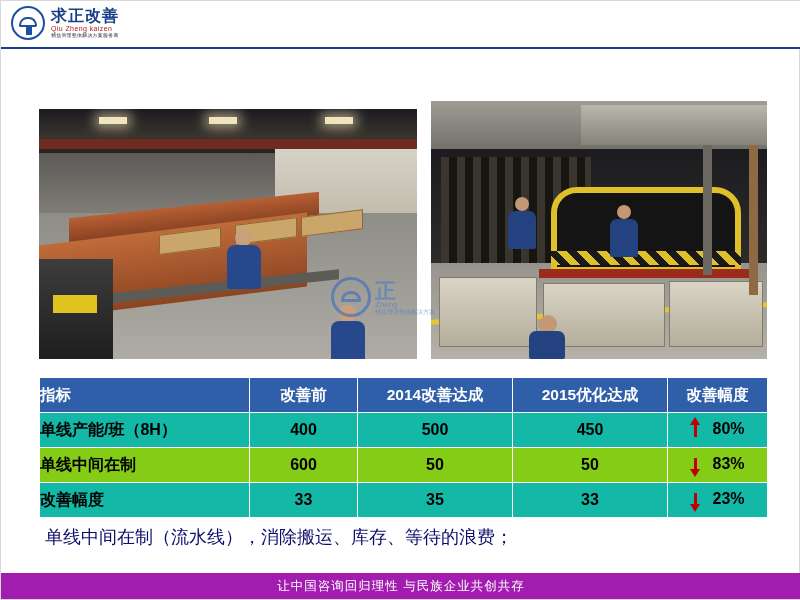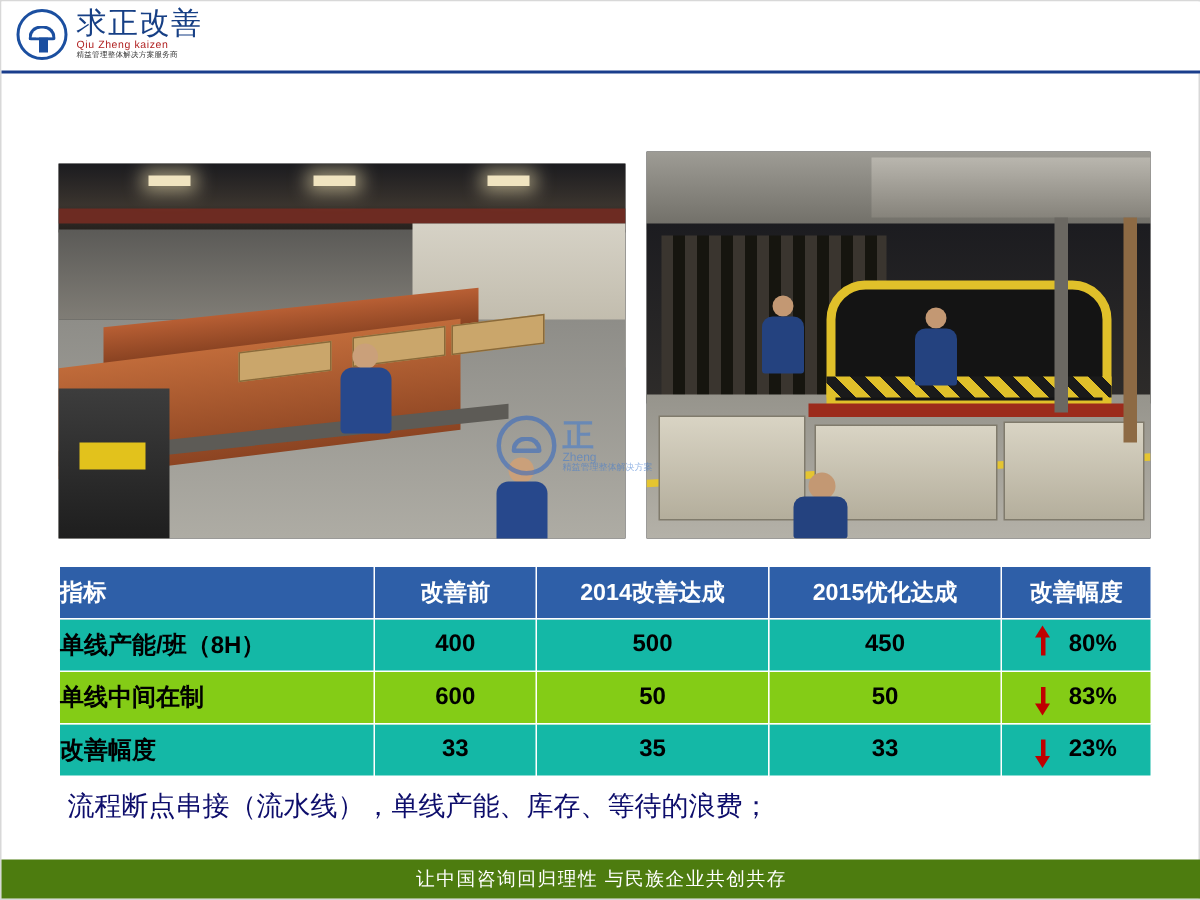--- a/index.html
+++ b/index.html
@@ -62,22 +62,22 @@
     position: absolute;
     left: 13px; top: 17px;
     width: 6px; height: 10px;
     background: #1b4fa0;
   }
   .logo-text {
     margin-left: 6px;
     line-height: 1.05;
   }
   .logo-cn {
-    font-size: 20px;
-    font-weight: normal;
+    font-size: 16px;
+    font-weight: bold;
     color: #163f85;
     letter-spacing: 1px;
   }
   .logo-en {
     font-size: 7px;
     color: #b02020;
     letter-spacing: 0.4px;
   }
   .logo-sub {
     font-size: 5px;
@@ -354,21 +354,21 @@
     color: #0d0d6b;
     white-space: nowrap;
   }
   
   .footer {
     position: absolute;
     left: 0;
     bottom: 0;
     width: 800px;
     height: 26px;
-    background: #4d7c0f;
+    background: #a21caf;
     color: #ffffff;
     font-size: 12.5px;
     display: flex;
     align-items: center;
     justify-content: center;
     letter-spacing: 1px;
   }
 </style>
 </head>
 <body>
@@ -478,17 +478,17 @@
       <tr>
         <td class="c-label">改善幅度</td>
         <td class="c-num">33</td>
         <td class="c-num">35</td>
         <td class="c-num">33</td>
         <td class="c-delta"><span class="arrow down"><i></i></span><span>23%</span></td>
       </tr>
     </tbody>
   </table>
 
-  <div class="caption">流程断点串接（流水线），单线产能、库存、等待的浪费；</div>
+  <div class="caption">单线中间在制（流水线），消除搬运、库存、等待的浪费；</div>
 
   <div class="footer">让中国咨询回归理性 与民族企业共创共存</div>
 
 </div>
 
 </body></html>

